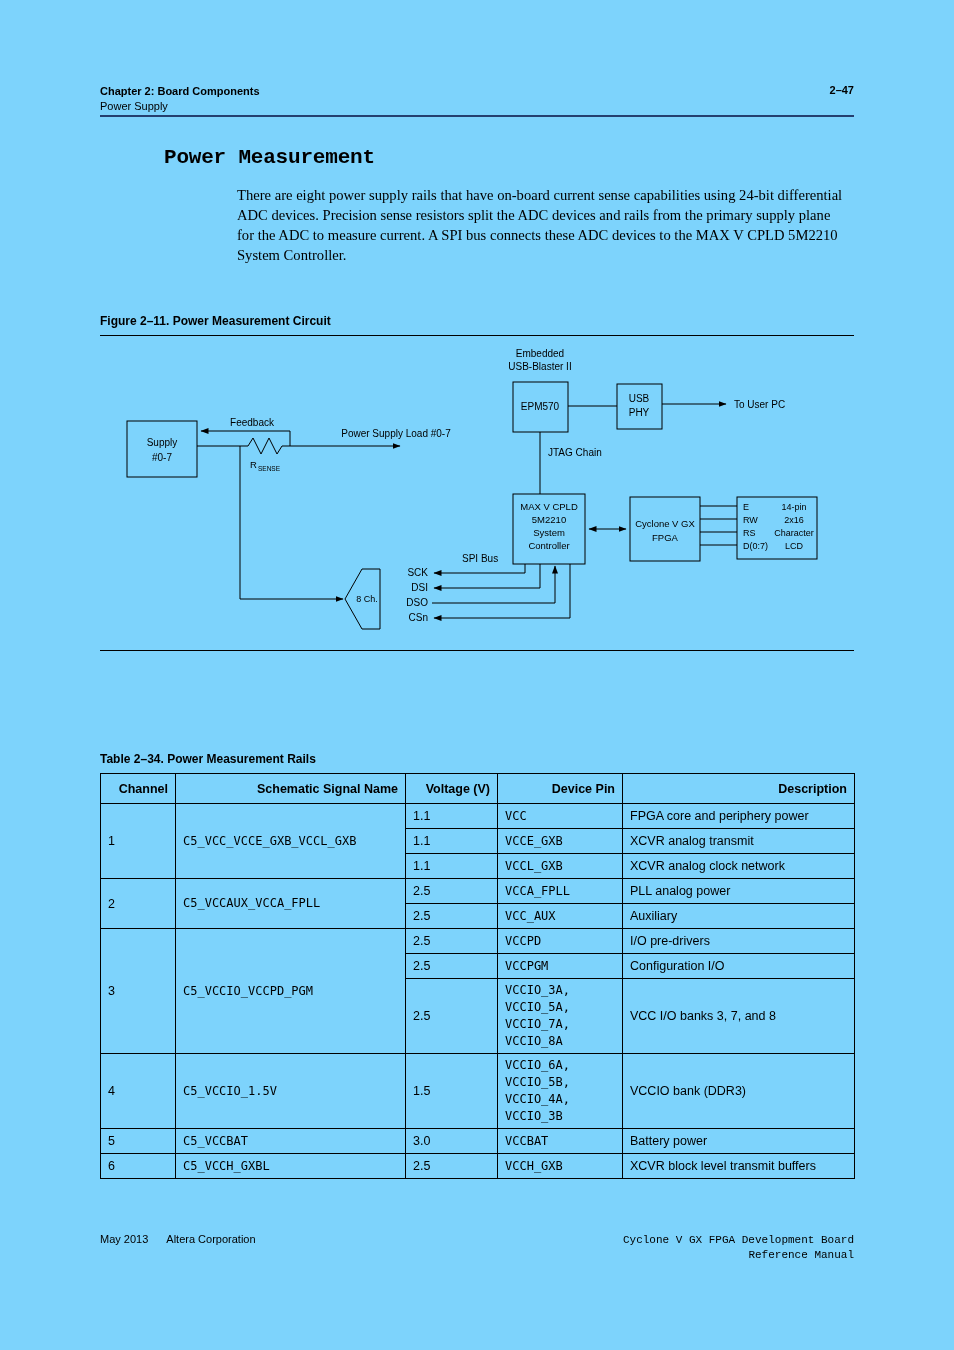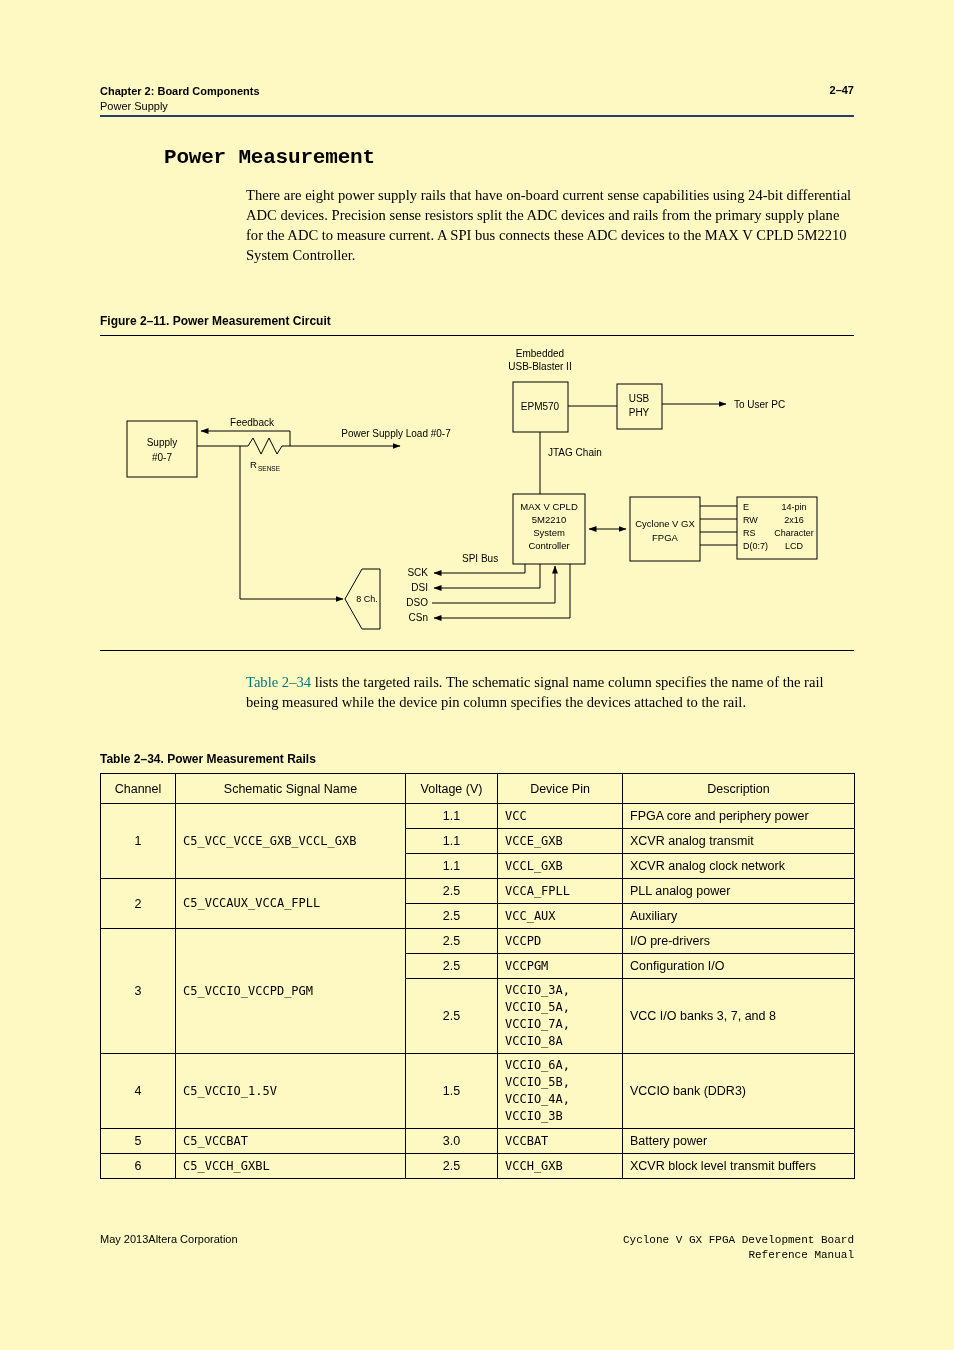--- a/index.html
+++ b/index.html
@@ -3,34 +3,34 @@
 <meta charset="utf-8">
 <style>
   :root{
     --header-rule:#243f6f;
     --link:#00797d;
     --diagram-line:#000000;
   }
   *{margin:0;padding:0;box-sizing:border-box;}
   html,body{background:#ffffff;}
   #page{
-    position:relative;width:954px;height:1350px;background:#fef9c3;
+    position:relative;width:954px;height:1350px;background:#7dd3fc;
     font-family:"Liberation Serif",serif;color:#000;overflow:hidden;
   }
   .mono{font-family:"DejaVu Sans Mono",monospace;margin-top:40px;}
 
   
   .hdr-left{position:absolute;left:100px;top:84px;font-family:"Liberation Sans",sans-serif;font-size:11px;line-height:15px;}
   .hdr-chapter{font-weight:bold;}
   .hdr-page{position:absolute;right:100px;top:84px;font-family:"Liberation Sans",sans-serif;font-size:11px;font-weight:bold;}
   .hdr-rule{position:absolute;left:100px;top:115px;width:754px;height:2px;background:var(--header-rule);}
 
   
   .doc-title{position:absolute;left:164px;top:146px;font-family:Liberation Mono, monospace;font-size:21px;font-weight:bold;letter-spacing:-0.2px;}
-  .body-p{position:absolute;left:246px;width:610px;font-size:14.6px;line-height:20px;text-align:left;}
+  .body-p{position:absolute;left:237px;width:610px;font-size:14.6px;line-height:20px;text-align:left;}
   .p1{top:185px;}
   .p2{top:276px;}
   .p3{top:672px;}
   .xref{color:var(--link);cursor:pointer;}
 
   
   .fig-caption{position:absolute;left:100px;top:314px;font-family:"Liberation Sans",sans-serif;font-size:12px;font-weight:bold;}
   .fig-rule{position:absolute;left:100px;width:754px;height:1px;background:#000;}
   .fig-rule.top{top:335px;}
   .fig-rule.bottom{top:650px;}
@@ -45,28 +45,28 @@
   .fig-svg marker path{fill:var(--diagram-line);stroke:none;}
 
   
   .tbl-caption{position:absolute;left:100px;top:752px;font-family:"Liberation Sans",sans-serif;font-size:12px;font-weight:bold;}
   .rails-table{
     position:absolute;left:100px;top:773px;width:754px;
     border-collapse:collapse;table-layout:fixed;
     font-family:"Liberation Sans",sans-serif;font-size:12.5px;
   }
   .rails-table th,.rails-table td{border:1px solid #000;padding:3px 7px;vertical-align:middle;}
-  .rails-table th{font-weight:normal;text-align:center;height:30px;font-size:12.5px;margin-left:48px;}
+  .rails-table th{font-weight:bold;text-align:right;height:30px;font-size:12.5px;margin-left:48px;}
   .rails-table td{height:25px;text-align:left;}
-  .rails-table td.c{text-align:center;}
+  .rails-table td.c{}
   .rails-table td.mono{font-family:"DejaVu Sans Mono",monospace;font-size:12px;white-space:pre-line;line-height:17px;}
 
   
   .ftr-left{position:absolute;left:100px;top:1233px;font-family:"Liberation Sans",sans-serif;font-size:11px;}
-  .ftr-left .ftr-company{}
+  .ftr-left .ftr-company{margin-left:18px;}
   .ftr-right{position:absolute;right:100px;top:1233px;font-family:Liberation Mono, monospace;font-size:11px;line-height:15px;text-align:right;}
 </style>
 </head>
 <body>
 
 <div id="page">
 
   <div class="hdr-left">
     <div class="hdr-chapter">Chapter 2:  Board Components</div>
     <div class="hdr-section">Power Supply</div>
@@ -166,21 +166,20 @@
     <path class="wire" d="M440,252 H334" marker-end="url(#arr)"></path>
     <line x1="440" y1="228" x2="440" y2="252"></line>
     <line x1="332" y1="267" x2="455" y2="267"></line>
     <path class="wire" d="M455,267 V230" marker-end="url(#arr)"></path>
     <path class="wire" d="M470,282 H334" marker-end="url(#arr)"></path>
     <line x1="470" y1="228" x2="470" y2="282"></line>
 
     <text class="t10" x="362" y="226">SPI Bus</text>
   </svg>
 
-  <p class="body-p p3"><span class="xref">Table 2–34</span><span> lists the targeted rails. The schematic signal name column specifies the name of the rail being measured while the device pin column specifies the devices attached to the rail.</span></p>
 
   <div class="tbl-caption">Table 2–34.  Power Measurement Rails</div>
 
   <table class="rails-table">
     <colgroup>
       <col style="width:75px">
         <col style="width:230px">
         <col style="width:92px">
         <col style="width:125px">
         <col style="width:232px">

